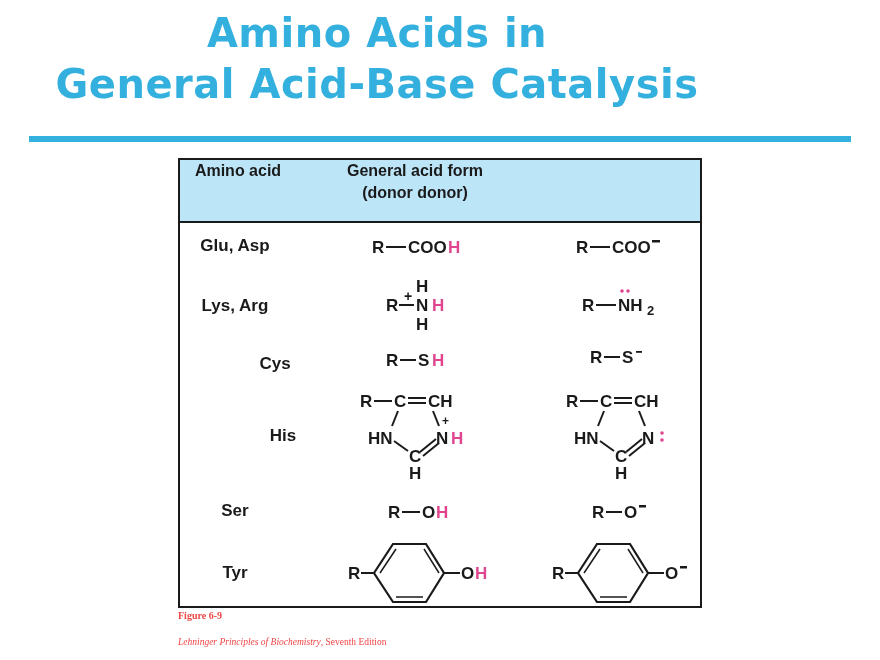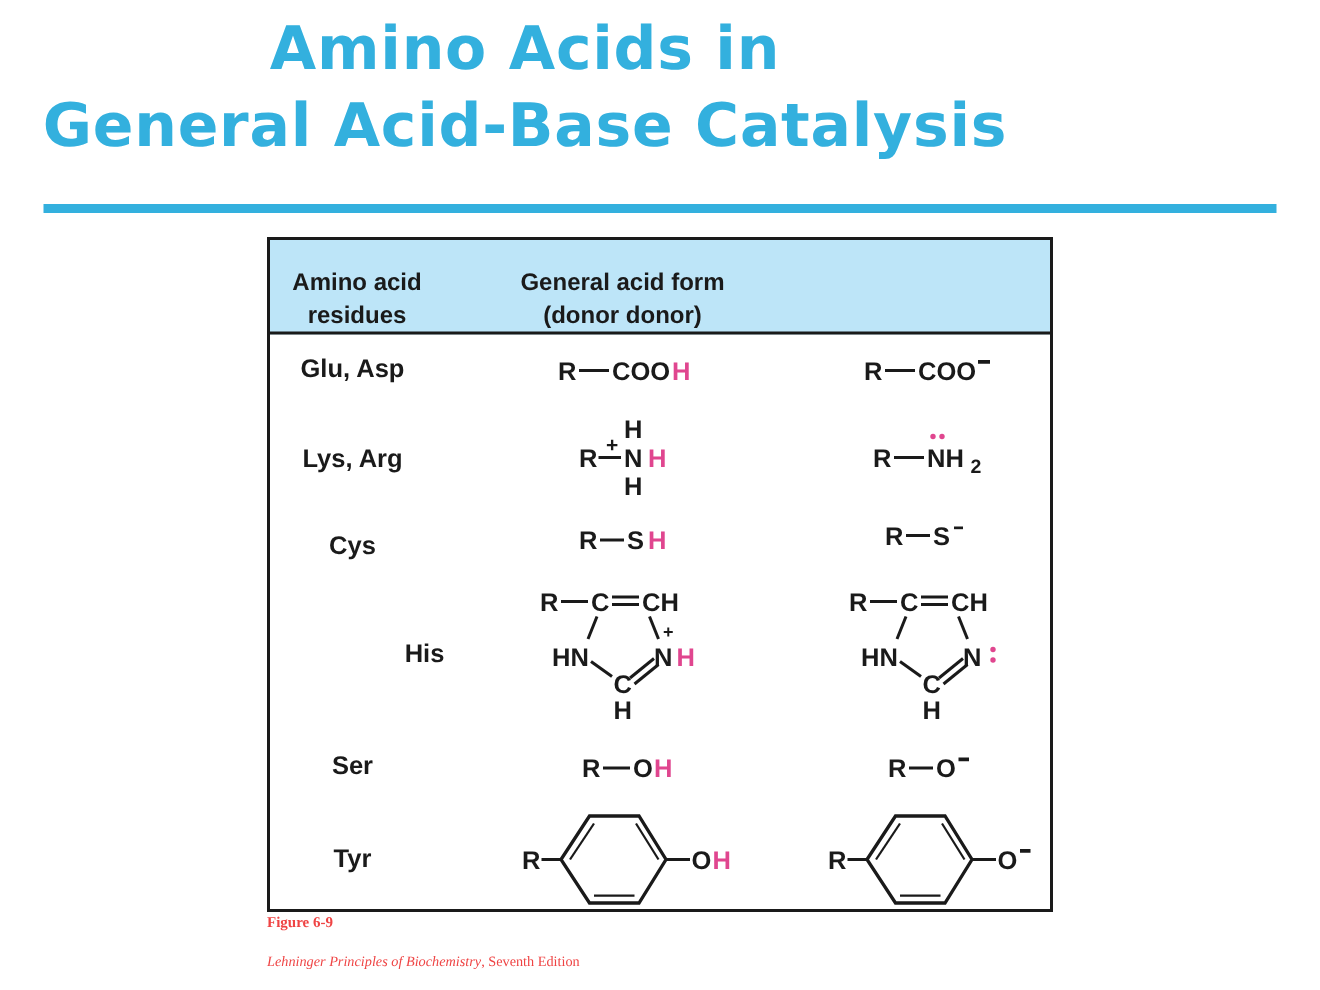--- a/index.html
+++ b/index.html
@@ -4,36 +4,37 @@
 <style>
   html, body { margin:0; padding:0; }
   body {
     width:880px; height:660px; background:#ffffff; position:relative; overflow:hidden;
     font-family:"DejaVu Sans", sans-serif;
   }
   .title {
     position:absolute; left:0; width:700px; text-align:center;
     color:#33B0DE; font-weight:bold; font-size:40px; line-height:46px;
     letter-spacing:0.5px;
+    padding-left:27px;
   }
   .title.l1 { top:10px; }
   .title.l2 { top:61px; }
   .divider {
     position:absolute; left:29px; top:136px; width:822px; height:6px; background:#33B0DE;
   }
   .figure {
     position:absolute; left:178px; top:158px; width:520px; height:446px;
     border:2px solid #1a1a1a; background:#fff;
   }
   .fig-head {
     position:absolute; left:0; top:0; width:520px; height:61px;
     background:#BDE5F8; border-bottom:2px solid #1a1a1a;
   }
   .hcell {
-    position:absolute; top:18px; text-align:center; font-family:"Liberation Sans", sans-serif;
+    position:absolute; top:0; text-align:center; font-family:"Liberation Sans", sans-serif;
     font-weight:bold; font-size:16px; line-height:22px; color:#1a1a1a;
   }
   .rowlabel {
     position:absolute; width:110px; text-align:center; font-family:"Liberation Sans", sans-serif;
     font-weight:bold; font-size:17px; color:#1a1a1a;
   }
   svg text { font-family:"Liberation Sans", sans-serif; font-weight:bold; }
   .caption {
     position:absolute; left:178px; top:610px; font-family:Liberation Serif, serif; color:#ef4444;
   }
@@ -45,31 +46,30 @@
 <body>
 
 <div class="title l1">Amino Acids in</div>
 <div class="title l2">General Acid-Base Catalysis</div>
 <div class="divider"></div>
 
 <div class="figure">
   <div class="fig-head">
     <div class="hcell" style="left:0;width:116px;">
       <div>Amino acid</div>
-      <div>residues</div>
     </div>
     <div class="hcell" style="left:150px;width:170px;">
       <div>General acid form</div>
       <div>(donor donor)</div>
     </div>
   </div>
 
   <div class="rowlabel" style="left:0;top:76px;">Glu, Asp</div>
   <div class="rowlabel" style="left:0;top:136px;">Lys, Arg</div>
-  <div class="rowlabel" style="left:0;top:194px;">Cys</div>
+  <div class="rowlabel" style="left:0;top:194px;padding-left:40px;">Cys</div>
   <div class="rowlabel" style="left:0;top:266px;padding-left:48px;">His</div>
   <div class="rowlabel" style="left:0;top:341px;">Ser</div>
   <div class="rowlabel" style="left:0;top:403px;">Tyr</div>
 
   <svg width="520" height="446" style="position:absolute;left:0;top:0;">
     <g fill="#1a1a1a" font-size="17" stroke="none">
 
       <g>
         <text x="192" y="93">R</text>
         <line x1="206" y1="87" x2="226" y2="87" stroke="#1a1a1a" stroke-width="2"></line>

